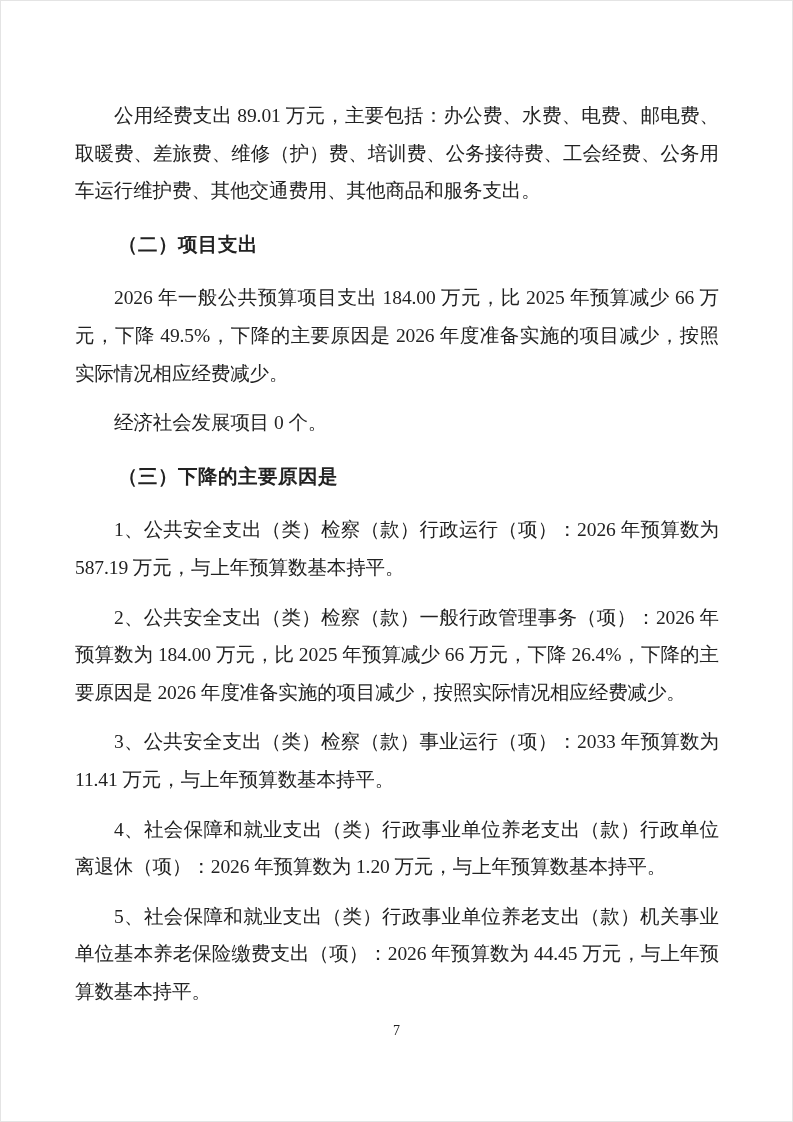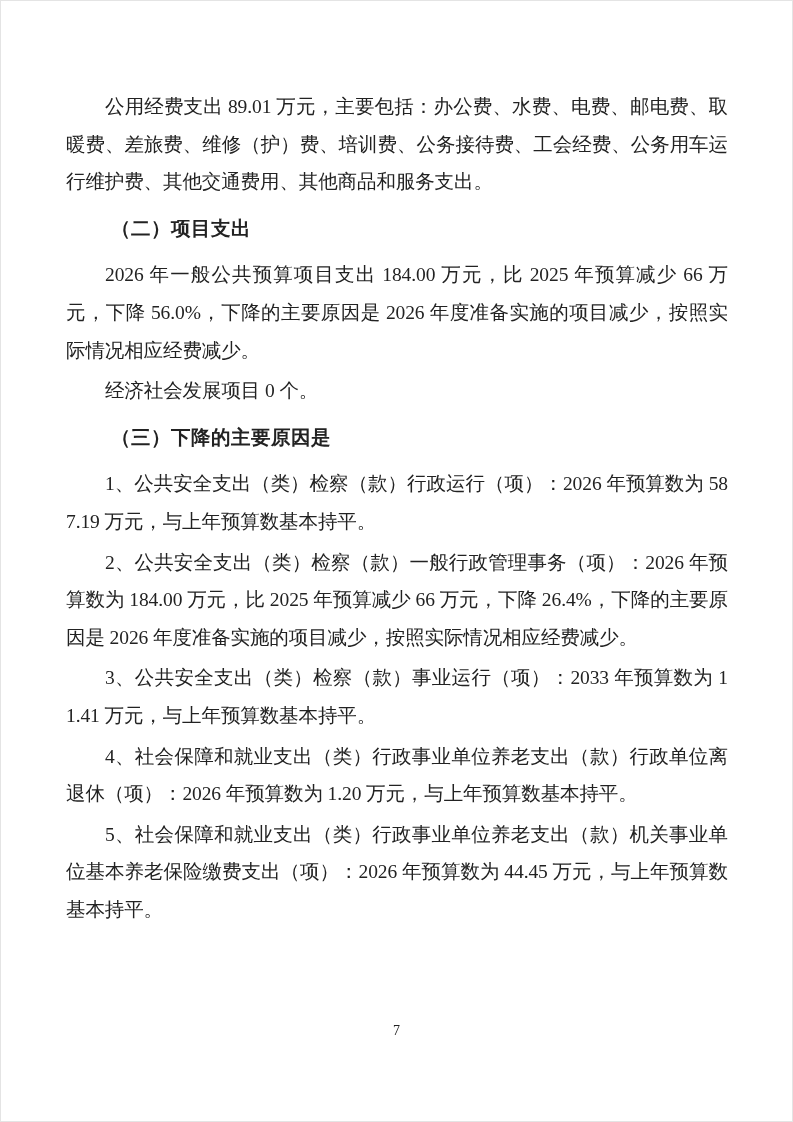--- a/index.html
+++ b/index.html
@@ -18,30 +18,30 @@
     box-sizing: border-box;
     border: 1px solid #e4e4e4;
   }
   .content {
     position: absolute;
     left: 62px;
     top: 84px;
     width: 668px;
   }
   .body-paragraph {
-    margin: 3px;
+    margin: 12px;
     font-size: 19.5px;
     line-height: 37.6px;
     text-align: justify;
     text-indent: 2em;
     letter-spacing: -0.1px;
     word-break: break-all;
   }
   .section-heading {
-    margin: 9px;
+    margin: 16px;
     font-size: 19.5px;
     line-height: 37.6px;
     font-weight: 700;
     text-indent: 2em;
     letter-spacing: 0.5px;
   }
   .footer {
     position: absolute;
     left: 0;
     top: 1020px;
@@ -53,21 +53,21 @@
   }
 </style>
 </head>
 <body>
 
 <div class="page">
   <div class="content">
 
   <p class="body-paragraph">公用经费支出 89.01 万元，主要包括：办公费、水费、电费、邮电费、取暖费、差旅费、维修（护）费、培训费、公务接待费、工会经费、公务用车运行维护费、其他交通费用、其他商品和服务支出。</p>
       <h3 class="section-heading">（二）项目支出</h3>
-      <p class="body-paragraph">2026 年一般公共预算项目支出 184.00 万元，比 2025 年预算减少 66 万元，下降 56.0%，下降的主要原因是 2026 年度准备实施的项目减少，按照实际情况相应经费减少。</p>
+      <p class="body-paragraph">2026 年一般公共预算项目支出 184.00 万元，比 2025 年预算减少 66 万元，下降 49.5%，下降的主要原因是 2026 年度准备实施的项目减少，按照实际情况相应经费减少。</p>
       <p class="body-paragraph">经济社会发展项目 0 个。</p>
       <h3 class="section-heading">（三）下降的主要原因是</h3>
       <p class="body-paragraph">1、公共安全支出（类）检察（款）行政运行（项）：2026 年预算数为 587.19 万元，与上年预算数基本持平。</p>
       <p class="body-paragraph">2、公共安全支出（类）检察（款）一般行政管理事务（项）：2026 年预算数为 184.00 万元，比 2025 年预算减少 66 万元，下降 26.4%，下降的主要原因是 2026 年度准备实施的项目减少，按照实际情况相应经费减少。</p>
       <p class="body-paragraph">3、公共安全支出（类）检察（款）事业运行（项）：2033 年预算数为 11.41 万元，与上年预算数基本持平。</p>
       <p class="body-paragraph">4、社会保障和就业支出（类）行政事业单位养老支出（款）行政单位离退休（项）：2026 年预算数为 1.20 万元，与上年预算数基本持平。</p>
       <p class="body-paragraph">5、社会保障和就业支出（类）行政事业单位养老支出（款）机关事业单位基本养老保险缴费支出（项）：2026 年预算数为 44.45 万元，与上年预算数基本持平。</p>
     </div>
   <div class="footer">7</div>
 </div>

